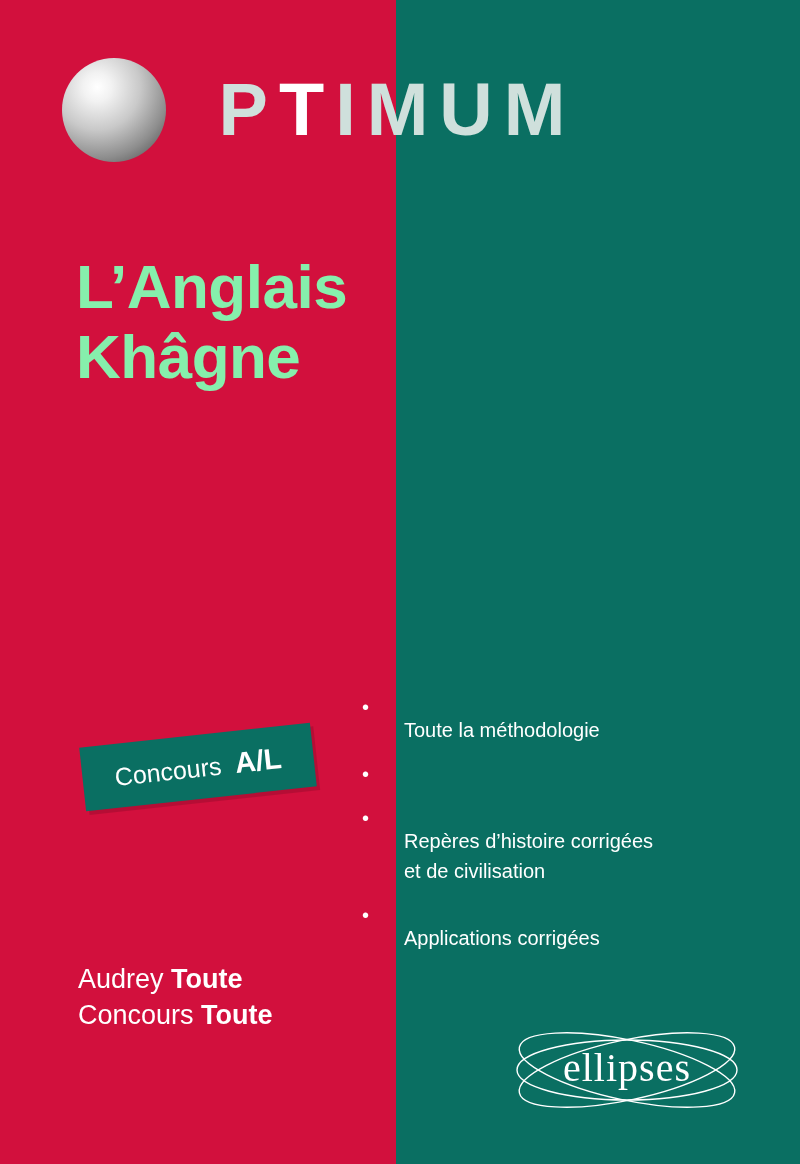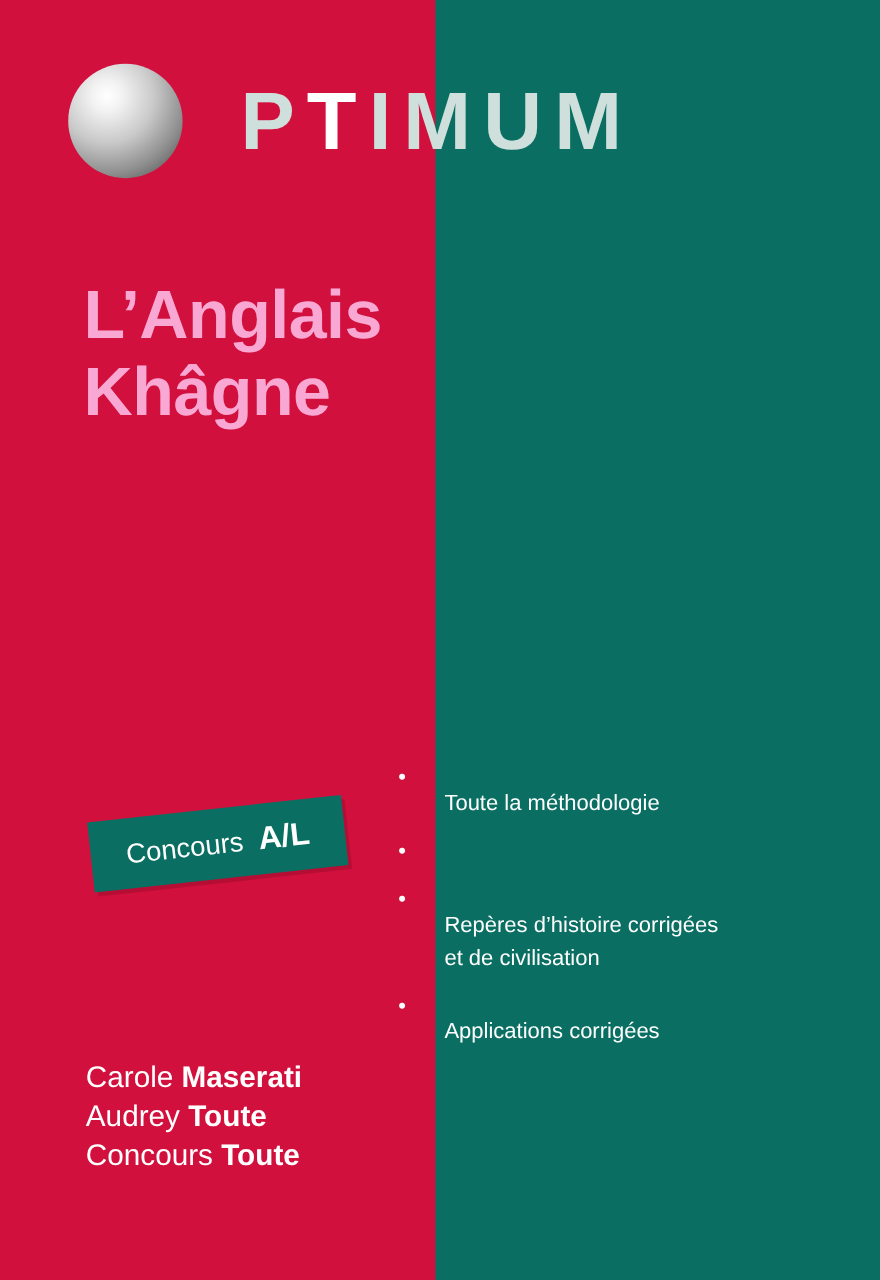--- a/index.html
+++ b/index.html
@@ -65,21 +65,21 @@
   
   .title-block {
     position: absolute;
     left: 76px; top: 252px;
     width: 660px;
   }
   .title {
     font-size: 62px;
     line-height: 1.13;
     font-weight: bold;
-    color: #f9a8d4;
+    color: #86efac;
     letter-spacing: -0.5px;
   }
   .subtitle {
     margin-top: 26px;
     font-size: 31px;
     font-weight: bold;
     color: #ffffff;
   }
 
   
@@ -204,27 +204,31 @@
       <span class="txt" style="white-space:pre-line">Applications corrigées</span>
     </div>
   </div>
 
   <div class="badge">
     <span class="badge-text"><span>Concours</span>&nbsp; <b>A/L</b></span>
   </div>
 
   <div class="authors">
     <div class="author">
-      <span class="first">Carole</span>
-      <span class="last">Maserati</span>
-    </div>
-    <div class="author">
       <span class="first">Audrey</span>
       <span class="last">Toute</span>
     </div>
     <div class="author">
       <span class="first">Concours</span>
       <span class="last">Toute</span>
     </div>
   </div>
 
+  <div class="publisher">
+    <svg width="230" height="104" viewBox="0 0 230 104">
+      <ellipse cx="115" cy="52" rx="110" ry="30" fill="none" stroke="#ffffff" stroke-width="1.4"></ellipse>
+      <ellipse cx="115" cy="52" rx="110" ry="30" fill="none" stroke="#ffffff" stroke-width="1.4" transform="rotate(-12 115 52)"></ellipse>
+      <ellipse cx="115" cy="52" rx="110" ry="30" fill="none" stroke="#ffffff" stroke-width="1.4" transform="rotate(12 115 52)"></ellipse>
+    </svg>
+    <div class="pub-name">ellipses</div>
+  </div>
 
 </div>
 
 </body></html>

